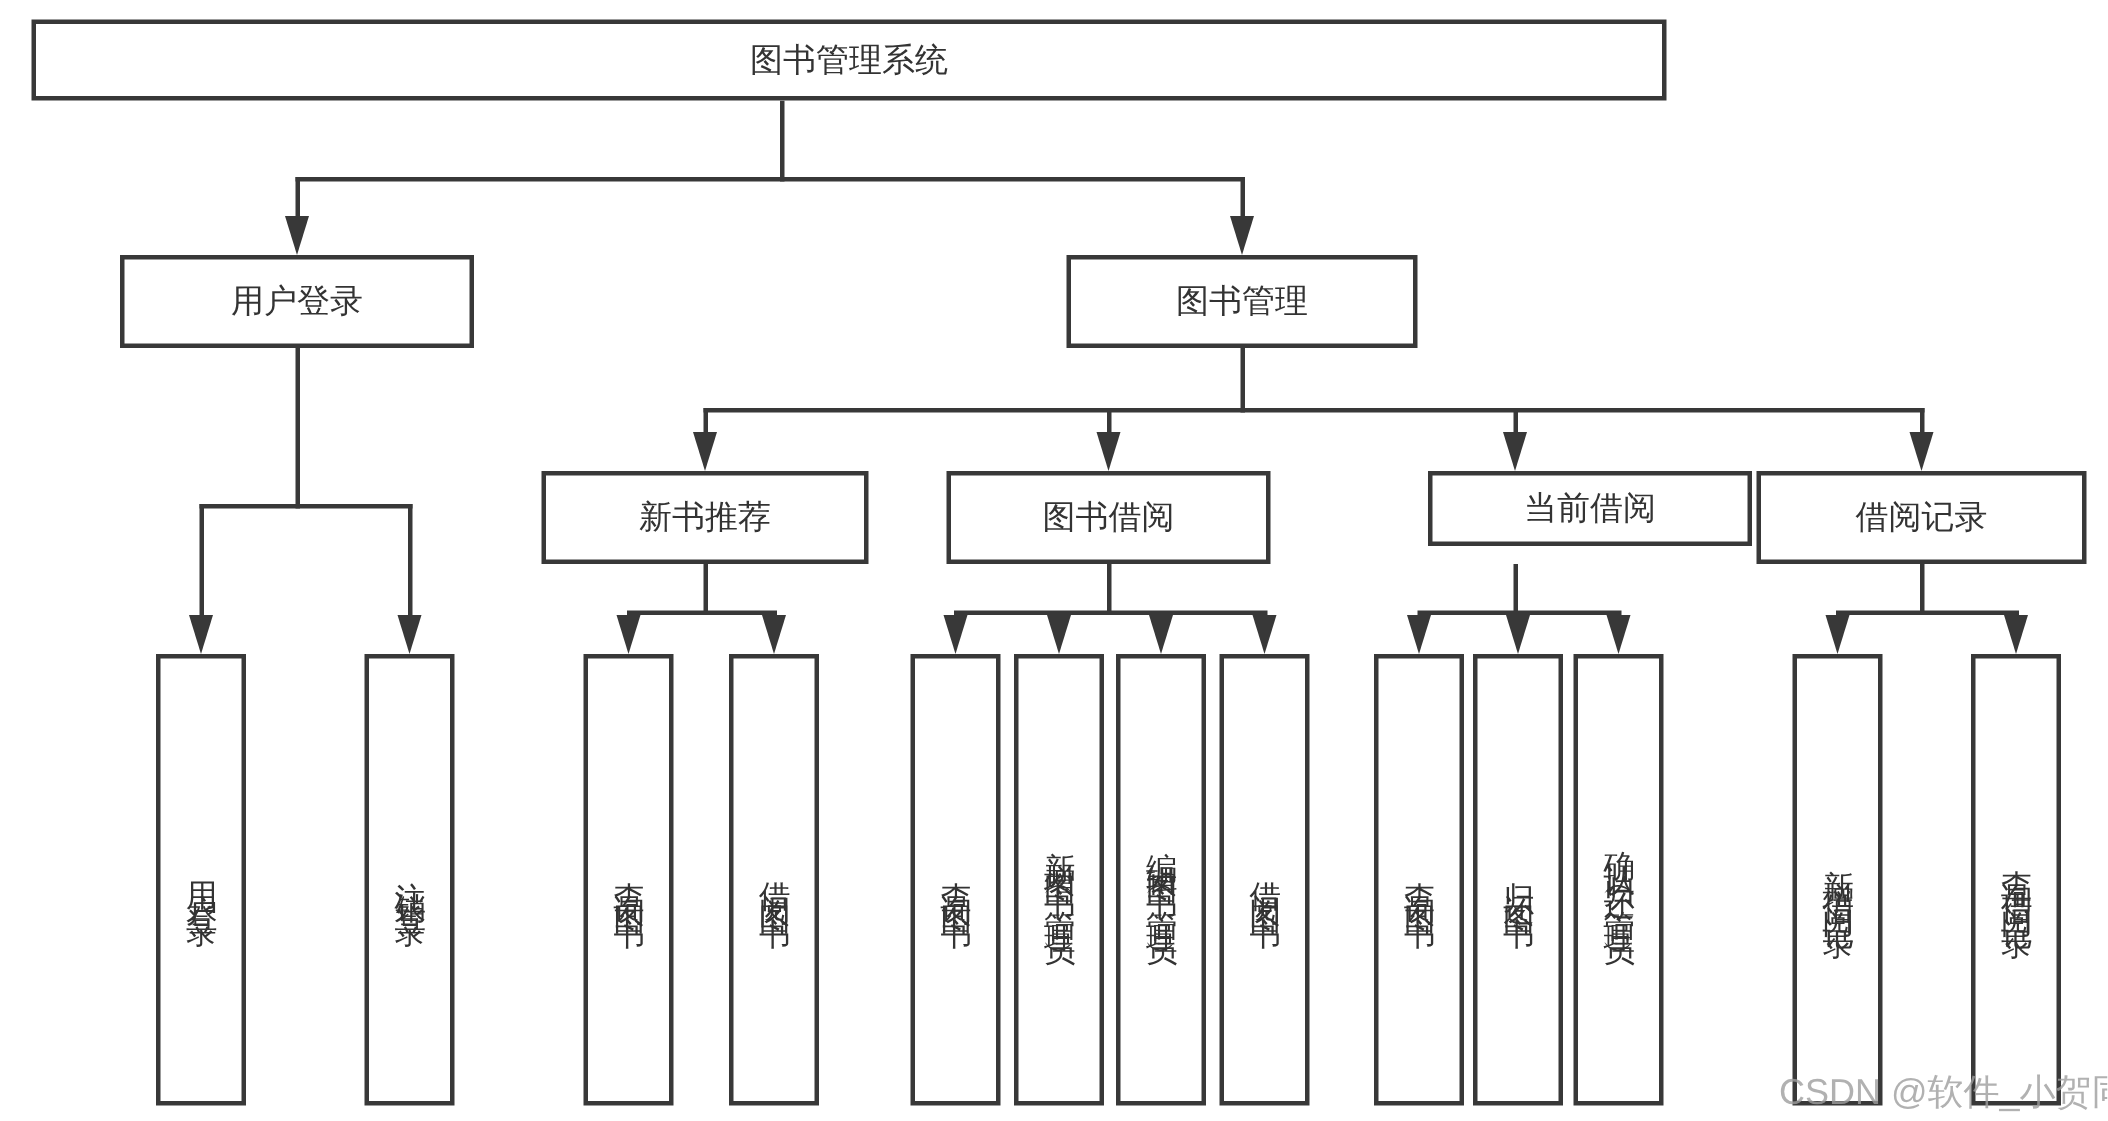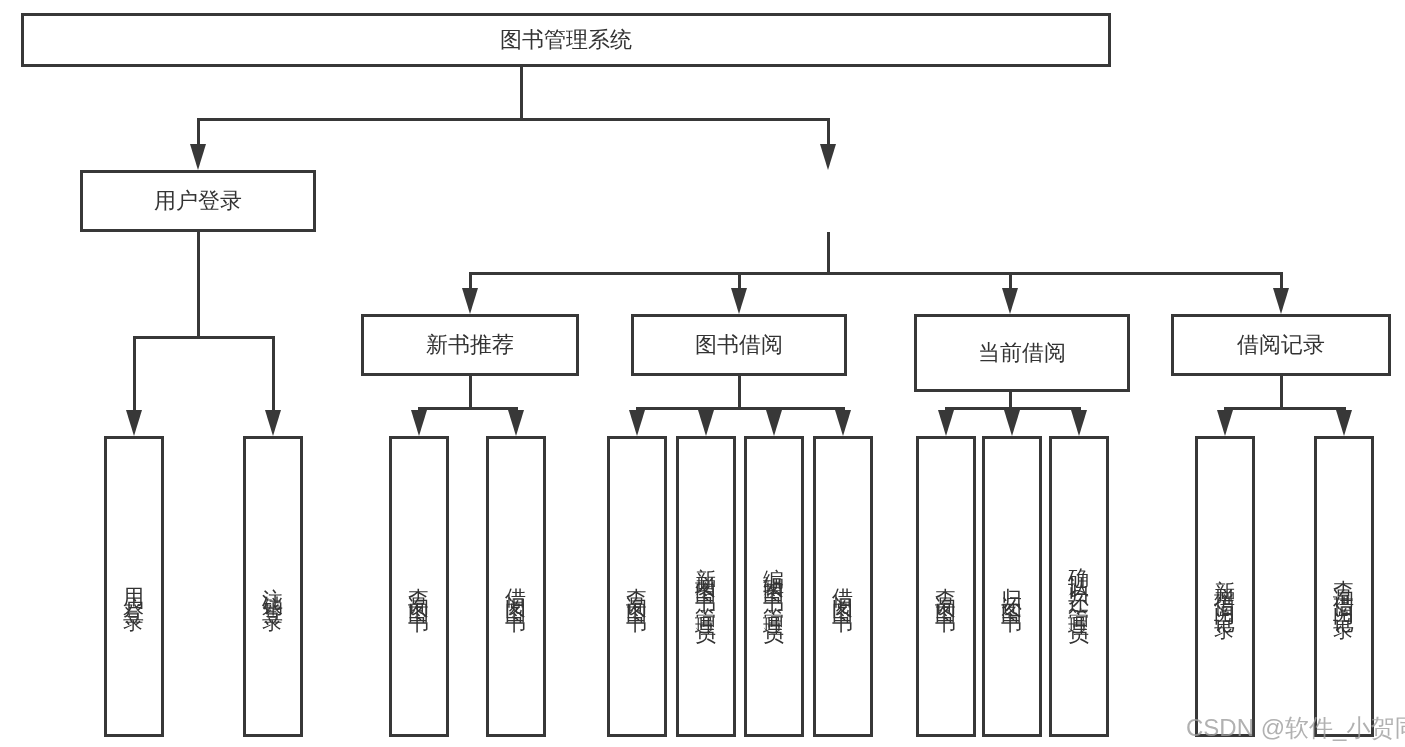--- a/index.html
+++ b/index.html
@@ -58,20 +58,21 @@
   <div class="box" style="left:21px;top:13px;width:1090px;height:54px">图书管理系统</div>
 
   <div class="v" style="left:520px;top:67px;height:54px"></div>
   <div class="h" style="left:197px;top:118px;width:633px"></div>
   <div class="v" style="left:197px;top:118px;height:30px"></div>
   <div class="arw" style="left:190px;top:144px"></div>
   <div class="v" style="left:827px;top:118px;height:30px"></div>
   <div class="arw" style="left:820px;top:144px"></div>
 
   <div class="box" style="left:80px;top:170px;width:236px;height:62px">用户登录</div>
+  <div class="box" style="left:711px;top:170px;width:234px;height:62px">图书管理</div>
 
   <div class="v" style="left:197px;top:232px;height:107px"></div>
   <div class="h" style="left:133px;top:336px;width:142px"></div>
   <div class="v" style="left:133px;top:336px;height:76px"></div>
   <div class="arw" style="left:126px;top:410px"></div>
   <div class="v" style="left:272px;top:336px;height:76px"></div>
   <div class="arw" style="left:265px;top:410px"></div>
 
   <div class="v" style="left:827px;top:232px;height:43px"></div>
   <div class="h" style="left:469px;top:272px;width:814px"></div>
@@ -79,21 +80,21 @@
   <div class="arw" style="left:462px;top:288px"></div>
   <div class="v" style="left:738px;top:272px;height:20px"></div>
   <div class="arw" style="left:731px;top:288px"></div>
   <div class="v" style="left:1009px;top:272px;height:20px"></div>
   <div class="arw" style="left:1002px;top:288px"></div>
   <div class="v" style="left:1280px;top:272px;height:20px"></div>
   <div class="arw" style="left:1273px;top:288px"></div>
 
   <div class="box" style="left:361px;top:314px;width:218px;height:62px">新书推荐</div>
   <div class="box" style="left:631px;top:314px;width:216px;height:62px">图书借阅</div>
-  <div class="box" style="left:914px;top:314px;width:216px;height:78px">当前借阅</div>
+  <div class="box" style="left:952px;top:314px;width:216px;height:50px">当前借阅</div>
   <div class="box" style="left:1171px;top:314px;width:220px;height:62px">借阅记录</div>
 
   <div class="v" style="left:469px;top:376px;height:34px"></div>
   <div class="h" style="left:418px;top:407px;width:100px"></div>
   <div class="arw" style="left:411px;top:410px"></div>
   <div class="arw" style="left:508px;top:410px"></div>
 
   <div class="v" style="left:738px;top:376px;height:34px"></div>
   <div class="h" style="left:636px;top:407px;width:209px"></div>
   <div class="arw" style="left:629px;top:410px"></div>

